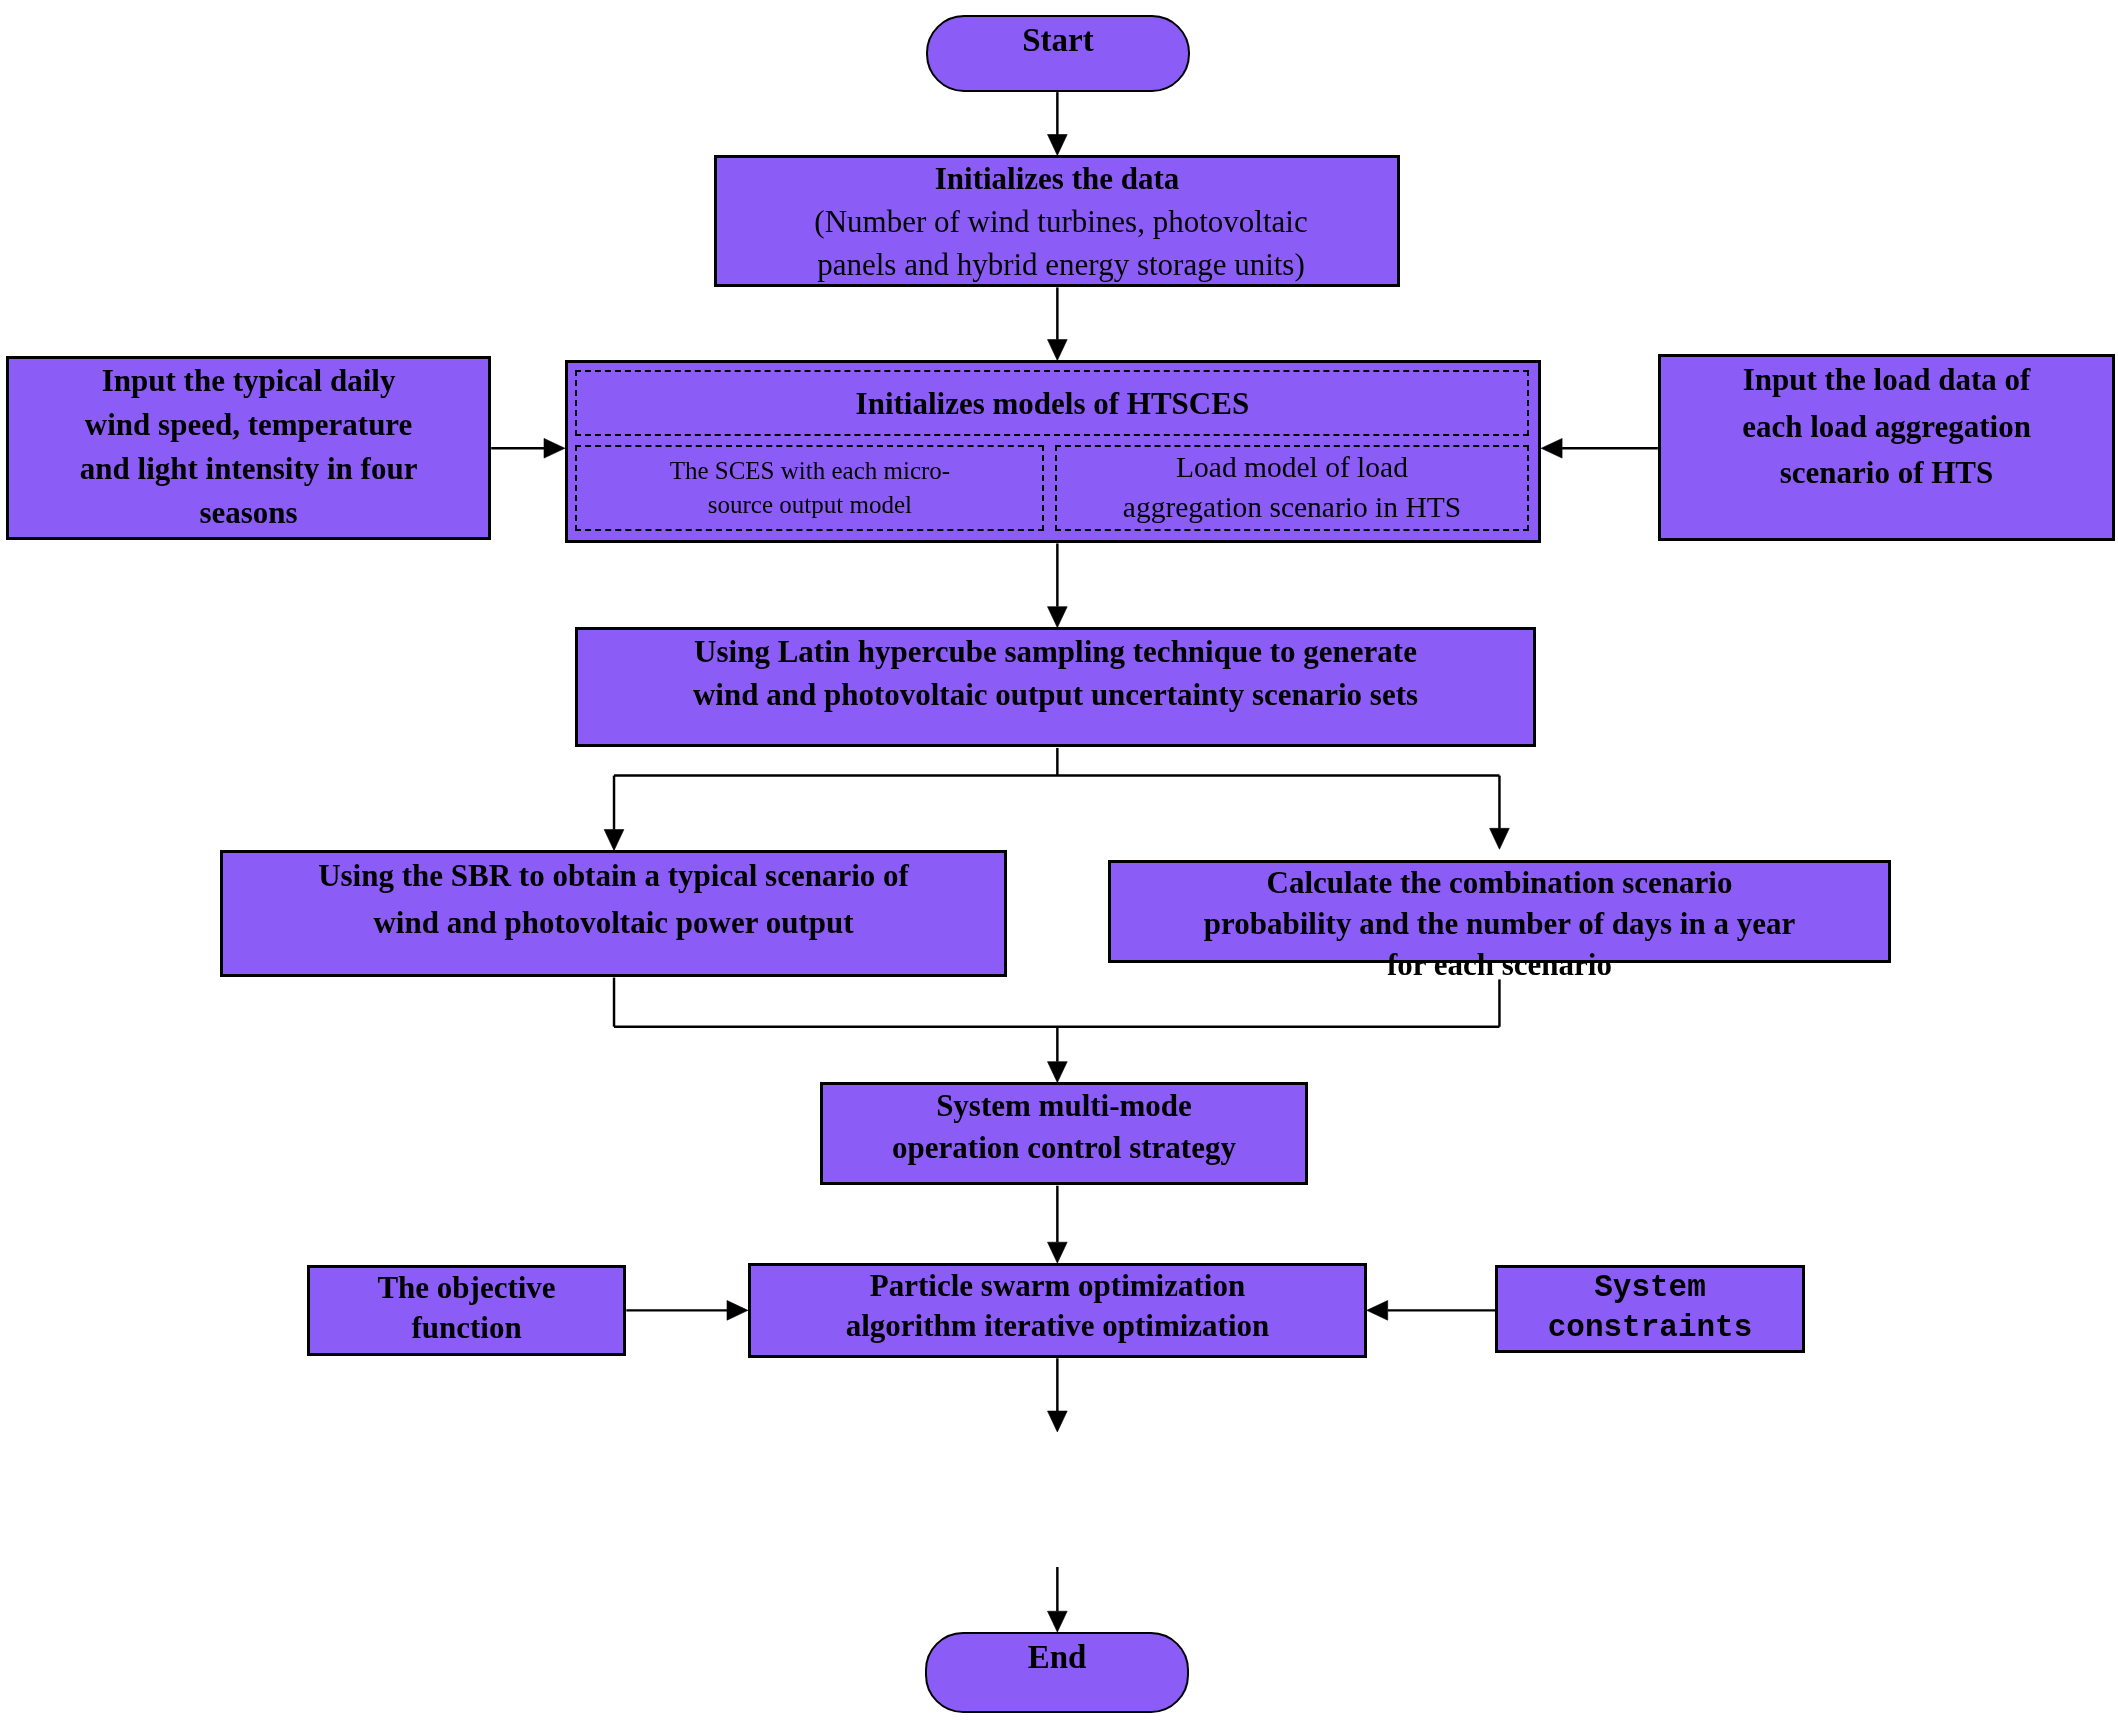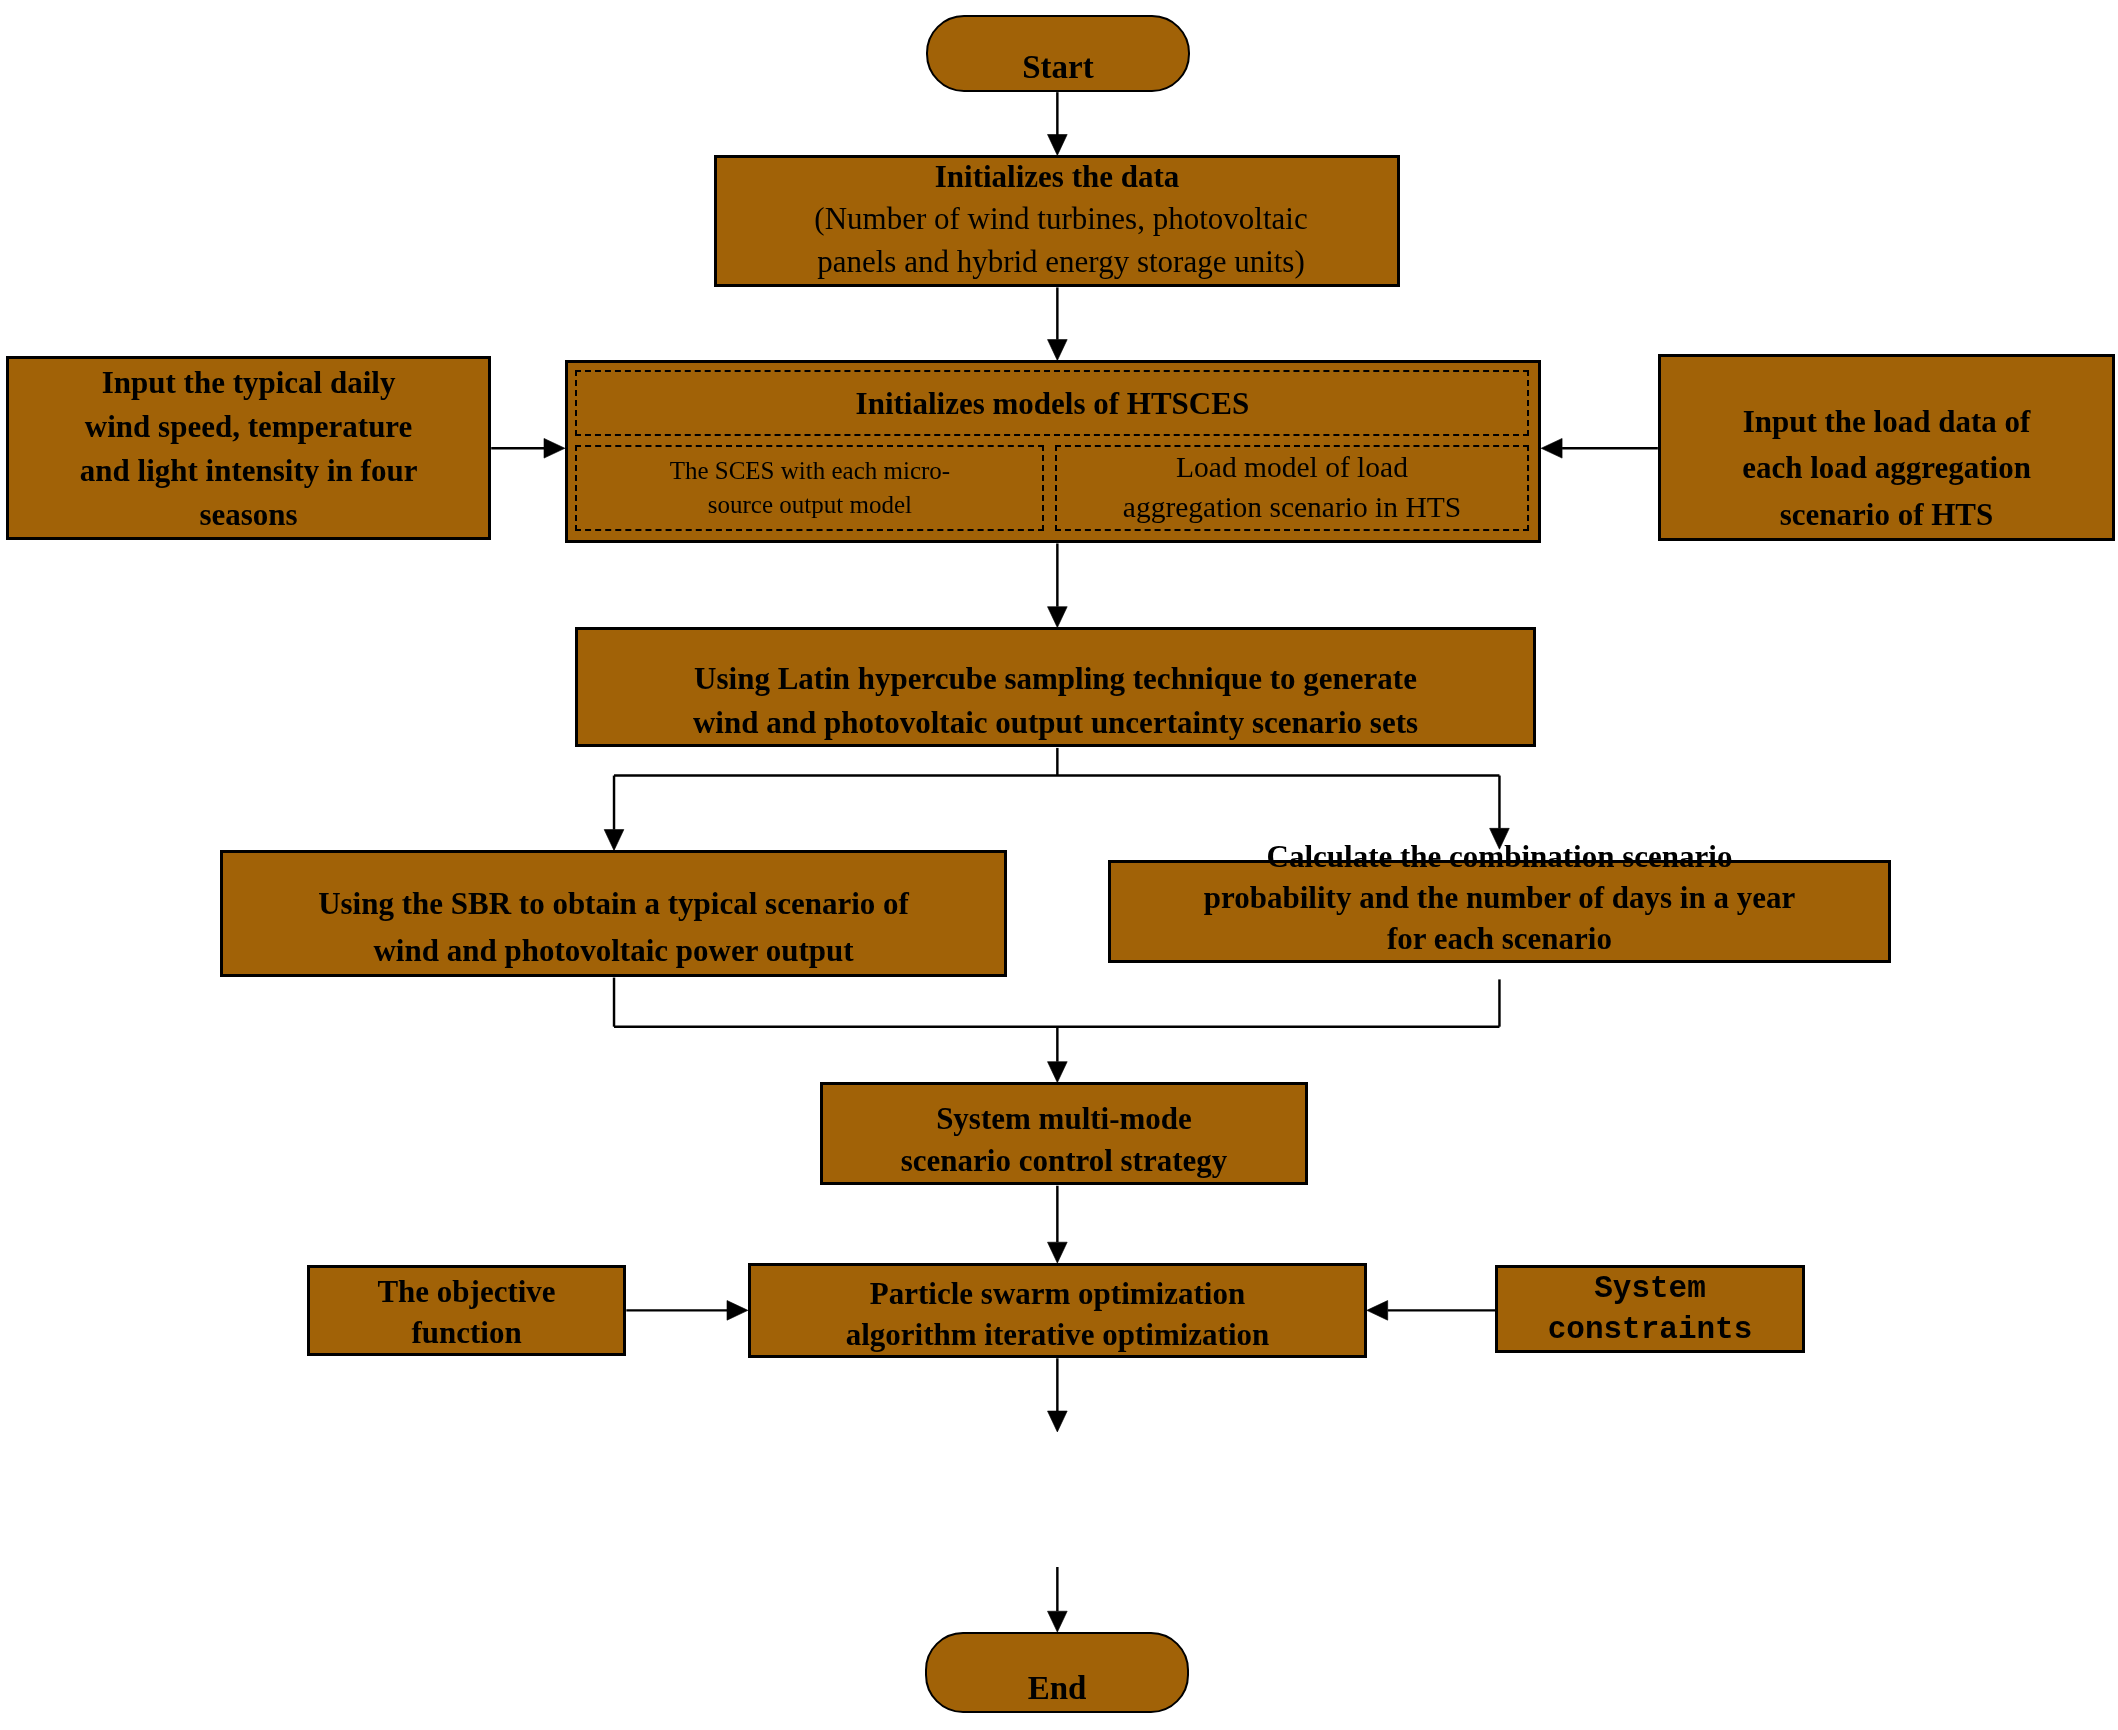--- a/index.html
+++ b/index.html
@@ -9,26 +9,26 @@
     background:#ffffff;
     font-family:"Liberation Serif", serif;
     color:#000;
   }
   .connectors{position:absolute;left:0;top:0;width:2119px;height:1731px;}
   .connectors line{stroke:#000;stroke-width:4;}
   .connectors polygon{fill:#000;stroke:#000;}
   .box{
     position:absolute;
     box-sizing:border-box;
-    background:#a16207;
+    background:#8b5cf6;
     border:3.1px solid #000;
     display:flex;
     flex-direction:column;
     align-items:center;
-    justify-content:flex-end;
+    justify-content:flex-start;
     text-align:center;
     font-size:31px;
     line-height:1.4;
     white-space:pre-line;
   }
   .bold{font-weight:bold;}
   .rounded{border-radius:38px;border-width:2.5px;font-size:33px;}
   .dashed{
     position:absolute;
     box-sizing:border-box;
@@ -142,21 +142,21 @@
   </div>
 
   <div class="box bold" style="left:1108px;top:860px;width:783px;height:103px;line-height:1.32;">
     <div>Calculate the combination scenario
 probability and the number of days in a year
 for each scenario</div>
   </div>
 
   <div class="box bold" style="left:820px;top:1082px;width:488px;height:103px;line-height:1.35;">
     <div>System multi-mode
-scenario control strategy</div>
+operation control strategy</div>
   </div>
 
   <div class="box bold" style="left:307px;top:1265px;width:319px;height:91px;line-height:1.3;">
     <div>The objective
 function</div>
   </div>
 
   <div class="box bold" style="left:748px;top:1263px;width:619px;height:95px;line-height:1.3;">
     <div>Particle swarm optimization
 algorithm iterative optimization</div>

